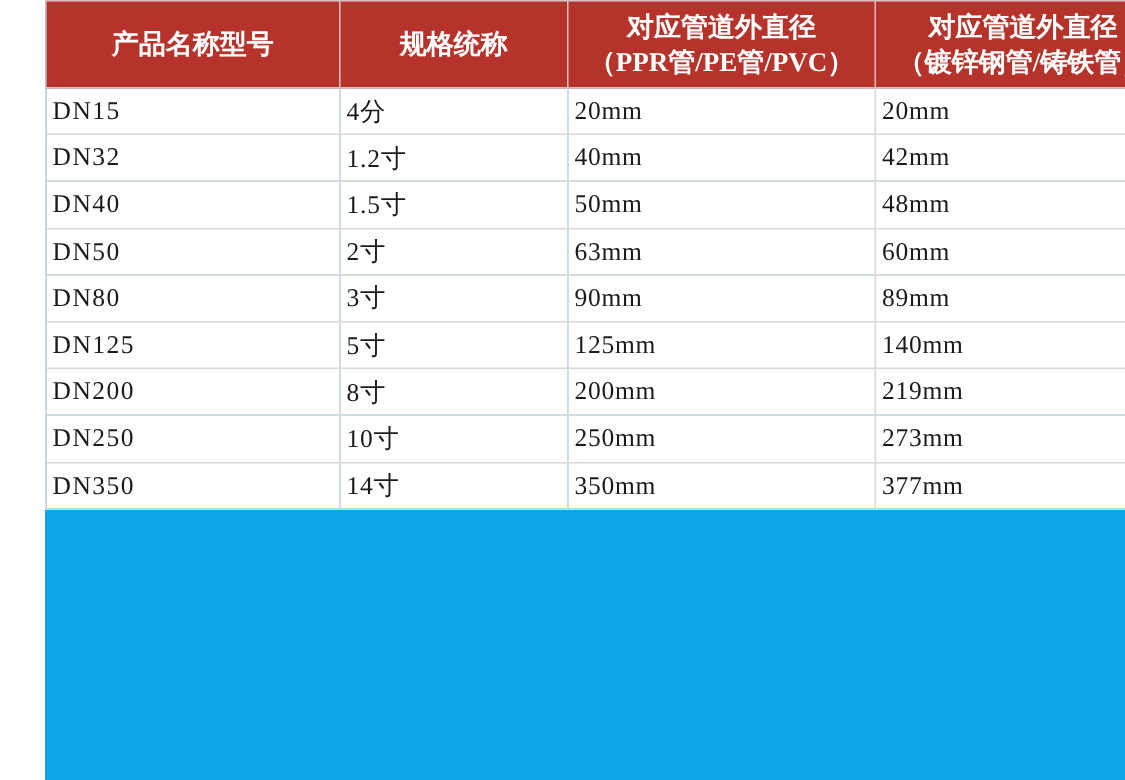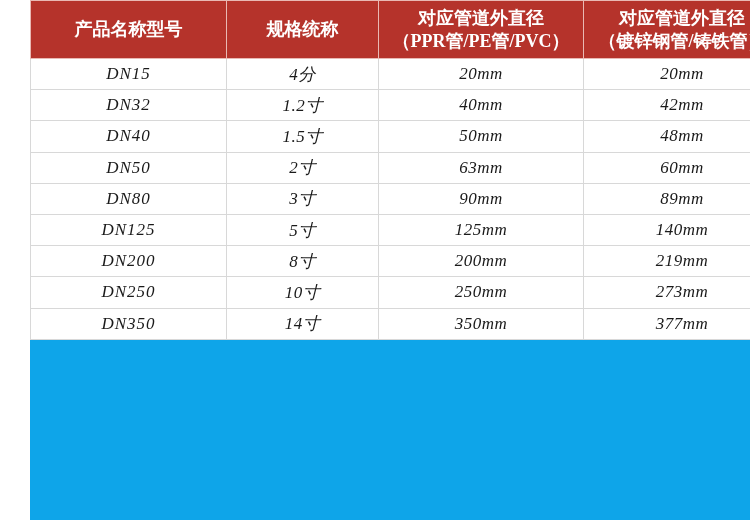--- a/index.html
+++ b/index.html
@@ -41,30 +41,28 @@
     text-align: center;
     vertical-align: middle;
     height: 52px;
     box-sizing: border-box;
   }
   thead th .line1 { display: block; }
   thead th .line2 { display: block; }
 
   tbody td {
     border: 1px solid #d8d8d8;
-    text-align: center;
     vertical-align: middle;
     font-size: 17px;
     color: #1a1a1a;
     height: 31.2px;
     padding: 0 4px;
     box-sizing: border-box;
     background: #ffffff;
     letter-spacing: 0.5px;
-    font-style: italic;
   }
   tbody tr td:first-child {
     letter-spacing: 1px;
   }
 </style>
 </head>
 <body>
 
 <div class="sheet">
   <table class="spec-table">

